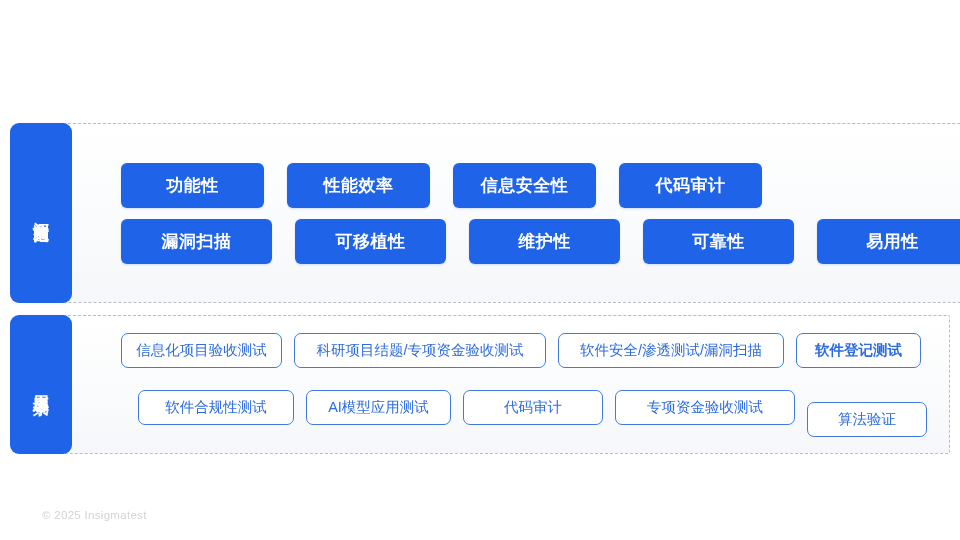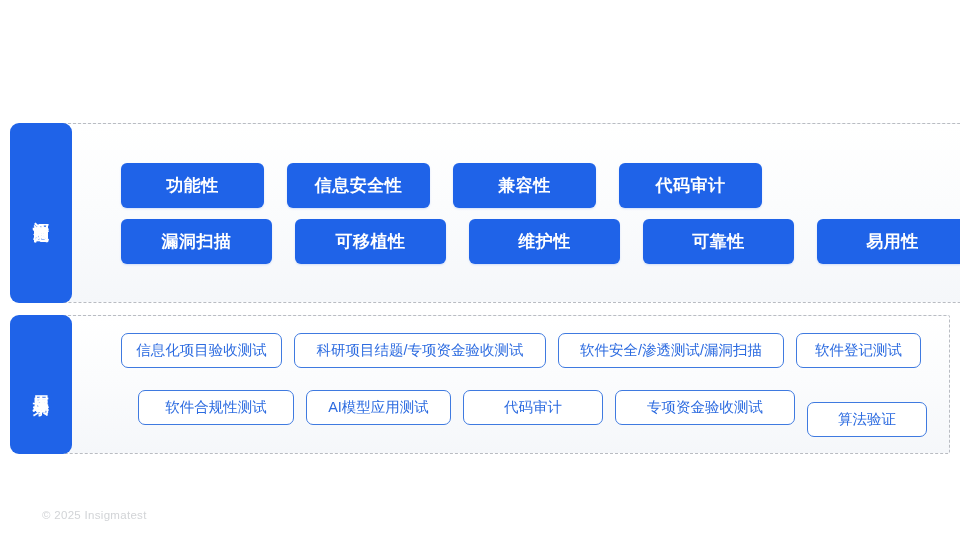--- a/index.html
+++ b/index.html
@@ -126,21 +126,21 @@
     align-items: center;
     justify-content: center;
     font-size: 14.5px;
     font-weight: 400;
     white-space: nowrap;
   }
 
   .row-a .pill-outline:nth-child(1) { min-width: 161px; }
   .row-a .pill-outline:nth-child(2) { min-width: 252px; }
   .row-a .pill-outline:nth-child(3) { min-width: 226px; }
-  .row-a .pill-outline:nth-child(4) { min-width: 125px; }
+  .row-a .pill-outline:nth-child(4) { min-width: 125px; font-weight: bold; }
 
   .row-b { padding-left: 17px; }
   .row-b .pill-outline:nth-child(1) { min-width: 156px; }
   .row-b .pill-outline:nth-child(2) { min-width: 145px; }
   .row-b .pill-outline:nth-child(3) { min-width: 140px; }
   .row-b .pill-outline:nth-child(4) { min-width: 180px; }
   .row-b .pill-outline:nth-child(5) { min-width: 120px; margin-top: 24px; }
 
   
   .footer {
@@ -162,22 +162,22 @@
 
     <div class="section-tab">
       <span class="section-tab-label">评测范围</span>
     </div>
 
     <div class="section-body">
       <div class="rows">
 
         <div class="pill-row">
           <div class="pill-solid">功能性</div>
+          <div class="pill-solid">性能效率</div>
           <div class="pill-solid">信息安全性</div>
-          <div class="pill-solid">兼容性</div>
           <div class="pill-solid">代码审计</div>
         </div>
 
         <div class="pill-row">
           <div class="pill-solid">漏洞扫描</div>
           <div class="pill-solid">可移植性</div>
           <div class="pill-solid">维护性</div>
           <div class="pill-solid">可靠性</div>
           <div class="pill-solid">易用性</div>
         </div>

